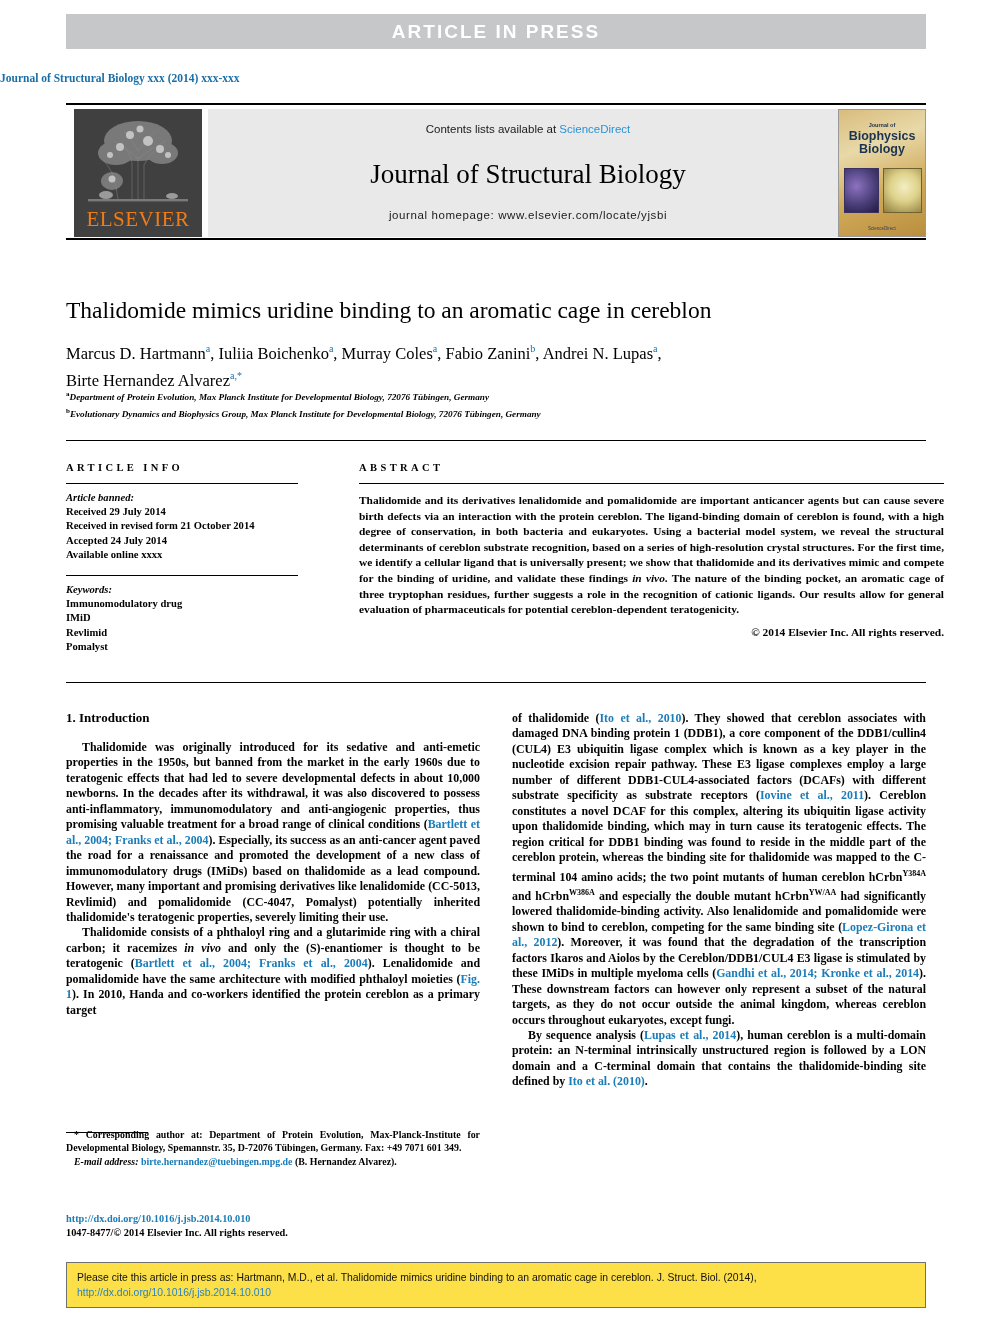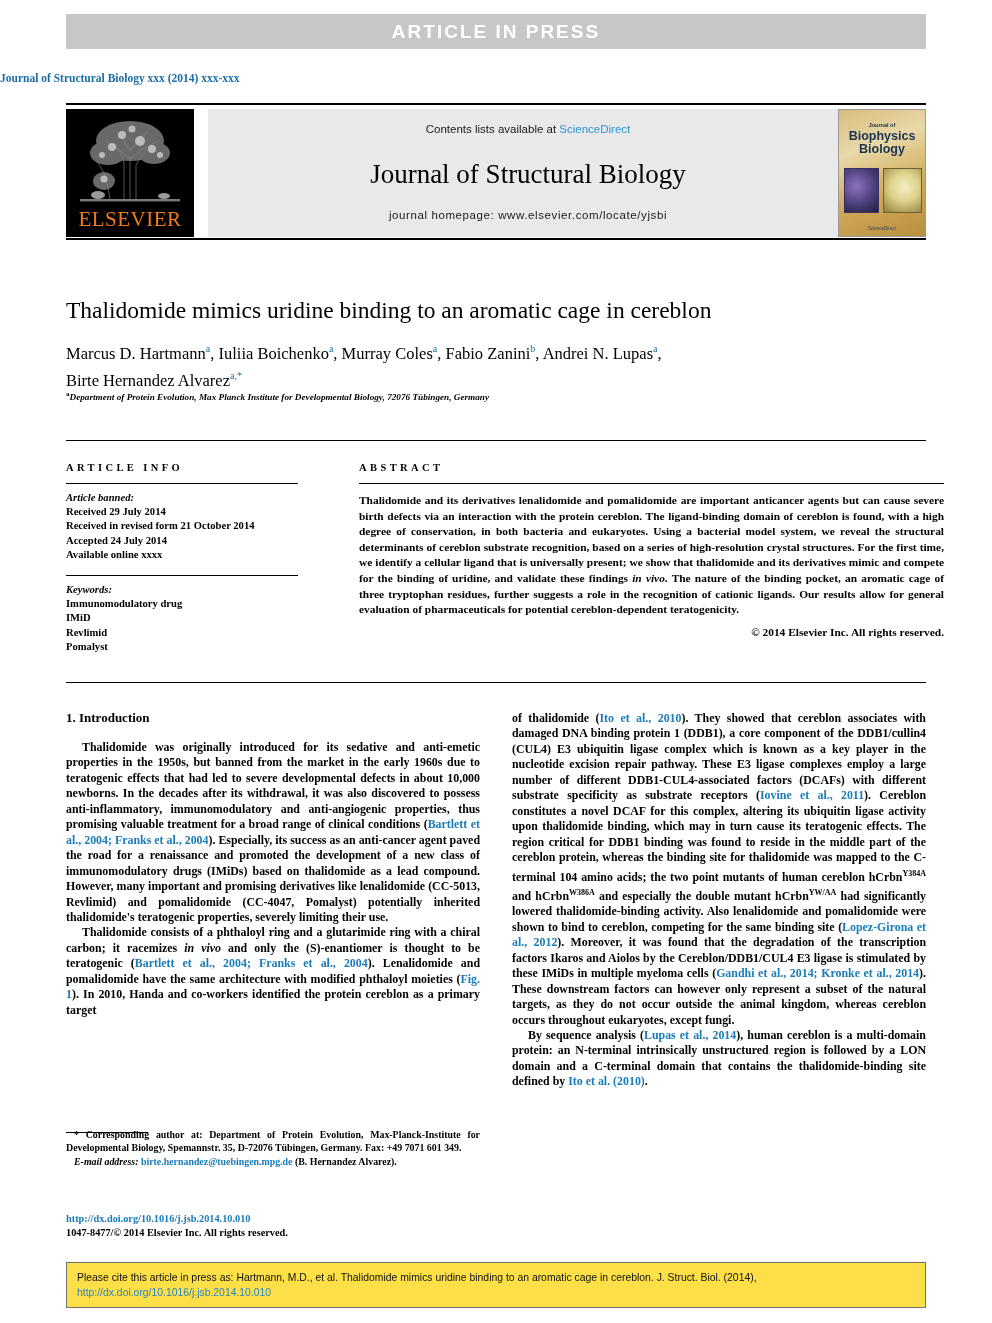--- a/index.html
+++ b/index.html
@@ -48,23 +48,23 @@
 
   
   .masthead {
     position: absolute;
     left: 66px; top: 103px;
     width: 860px; height: 132px;
     border-top: 2.5px solid #000;
   }
   .elsevier-box {
     position: absolute;
-    left: 0; top: 4px;
+    left: 8px; top: 4px;
     width: 128px; height: 128px;
-    background: #000000;
+    background: #404040;
   }
   .tree-svg { position: absolute; left: 8px; top: 2px; }
   .elsevier-word {
     position: absolute;
     left: 0; top: 98px;
     width: 128px;
     text-align: center;
     font-family: "Liberation Serif", serif;
     font-size: 21px;
     letter-spacing: 0.5px;
@@ -378,20 +378,21 @@
 
 <div class="paper-title">Thalidomide mimics uridine binding to an aromatic cage in cereblon</div>
 
 <div class="authors">
   Marcus D. Hartmann<sup>a</sup>, Iuliia Boichenko<sup>a</sup>, Murray Coles<sup>a</sup>, Fabio Zanini<sup>b</sup>, Andrei N. Lupas<sup>a</sup>,<br>
   Birte Hernandez Alvarez<sup>a,*</sup>
 </div>
 
 <div class="affils">
   <div><sup>a</sup><span>Department of Protein Evolution, Max Planck Institute for Developmental Biology, 72076 Tübingen, Germany</span></div>
+  <div><sup>b</sup><span>Evolutionary Dynamics and Biophysics Group, Max Planck Institute for Developmental Biology, 72076 Tübingen, Germany</span></div>
 </div>
 
 <div class="panel-rule-top"></div>
 
 <div class="info-col">
   <div class="col-head">ARTICLE INFO</div>
   <div class="info-hr"></div>
   <div class="info-body">
     <div class="it">Article banned:</div>
     <div>Received 29 July 2014</div>

